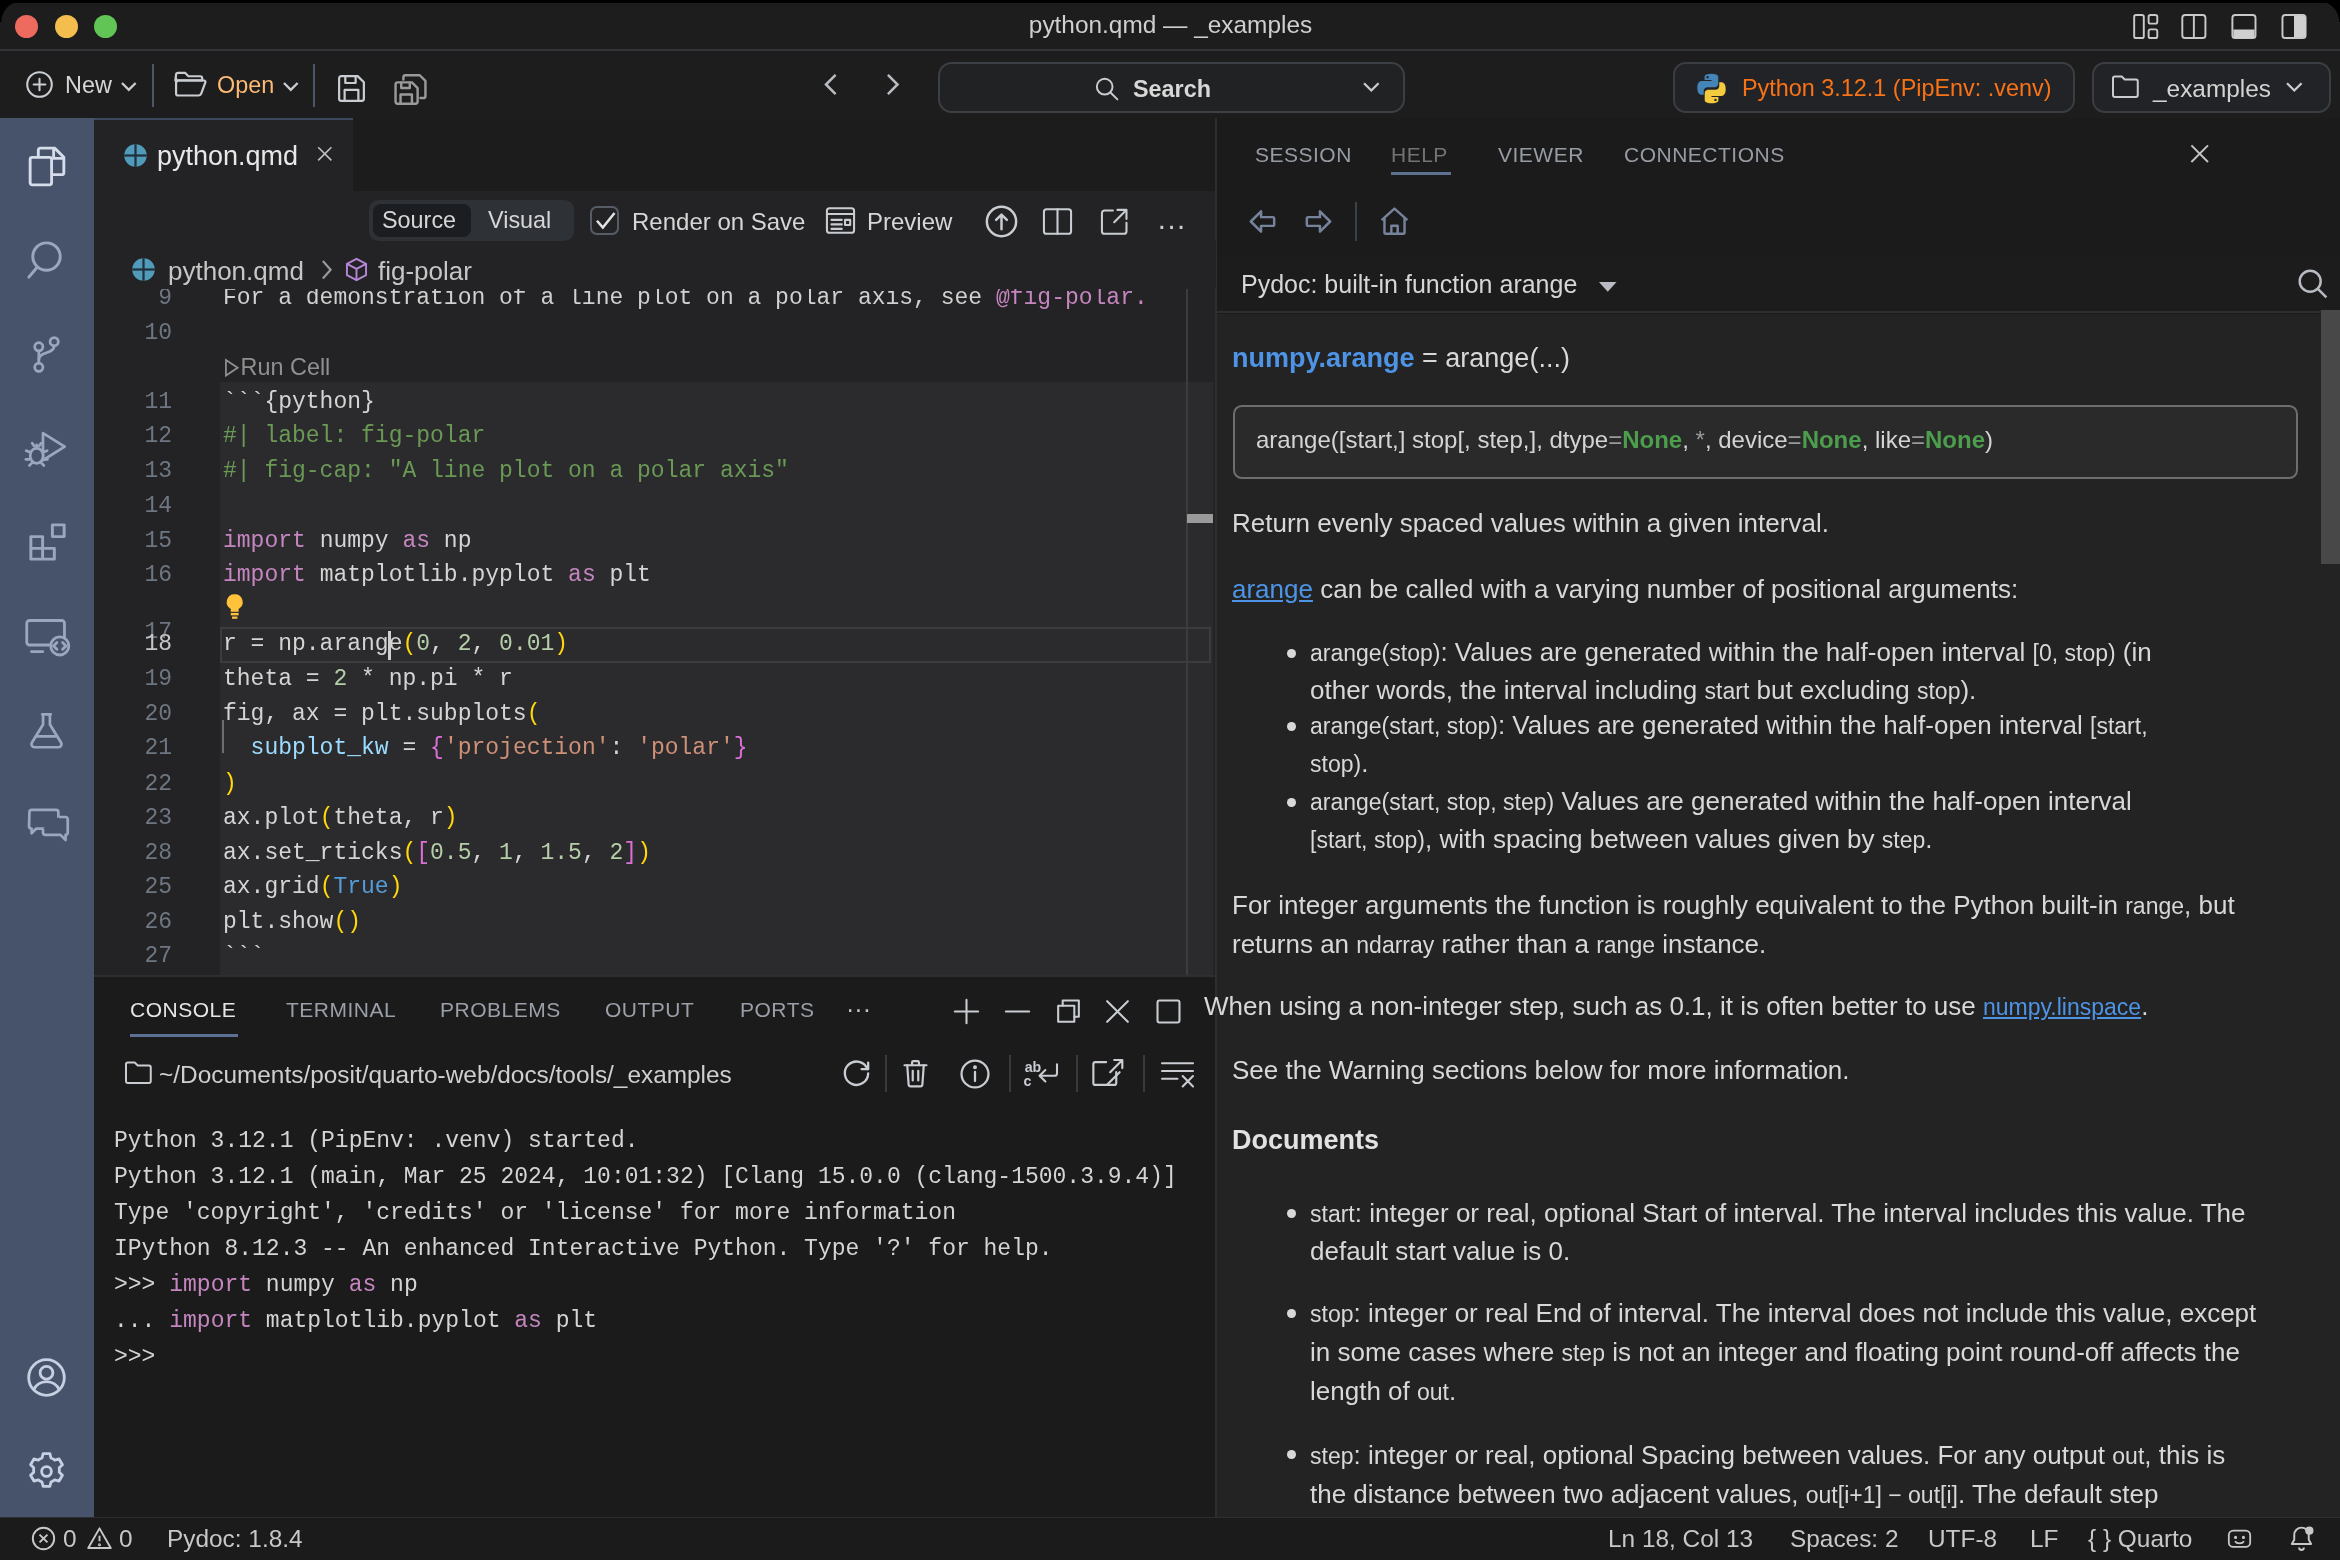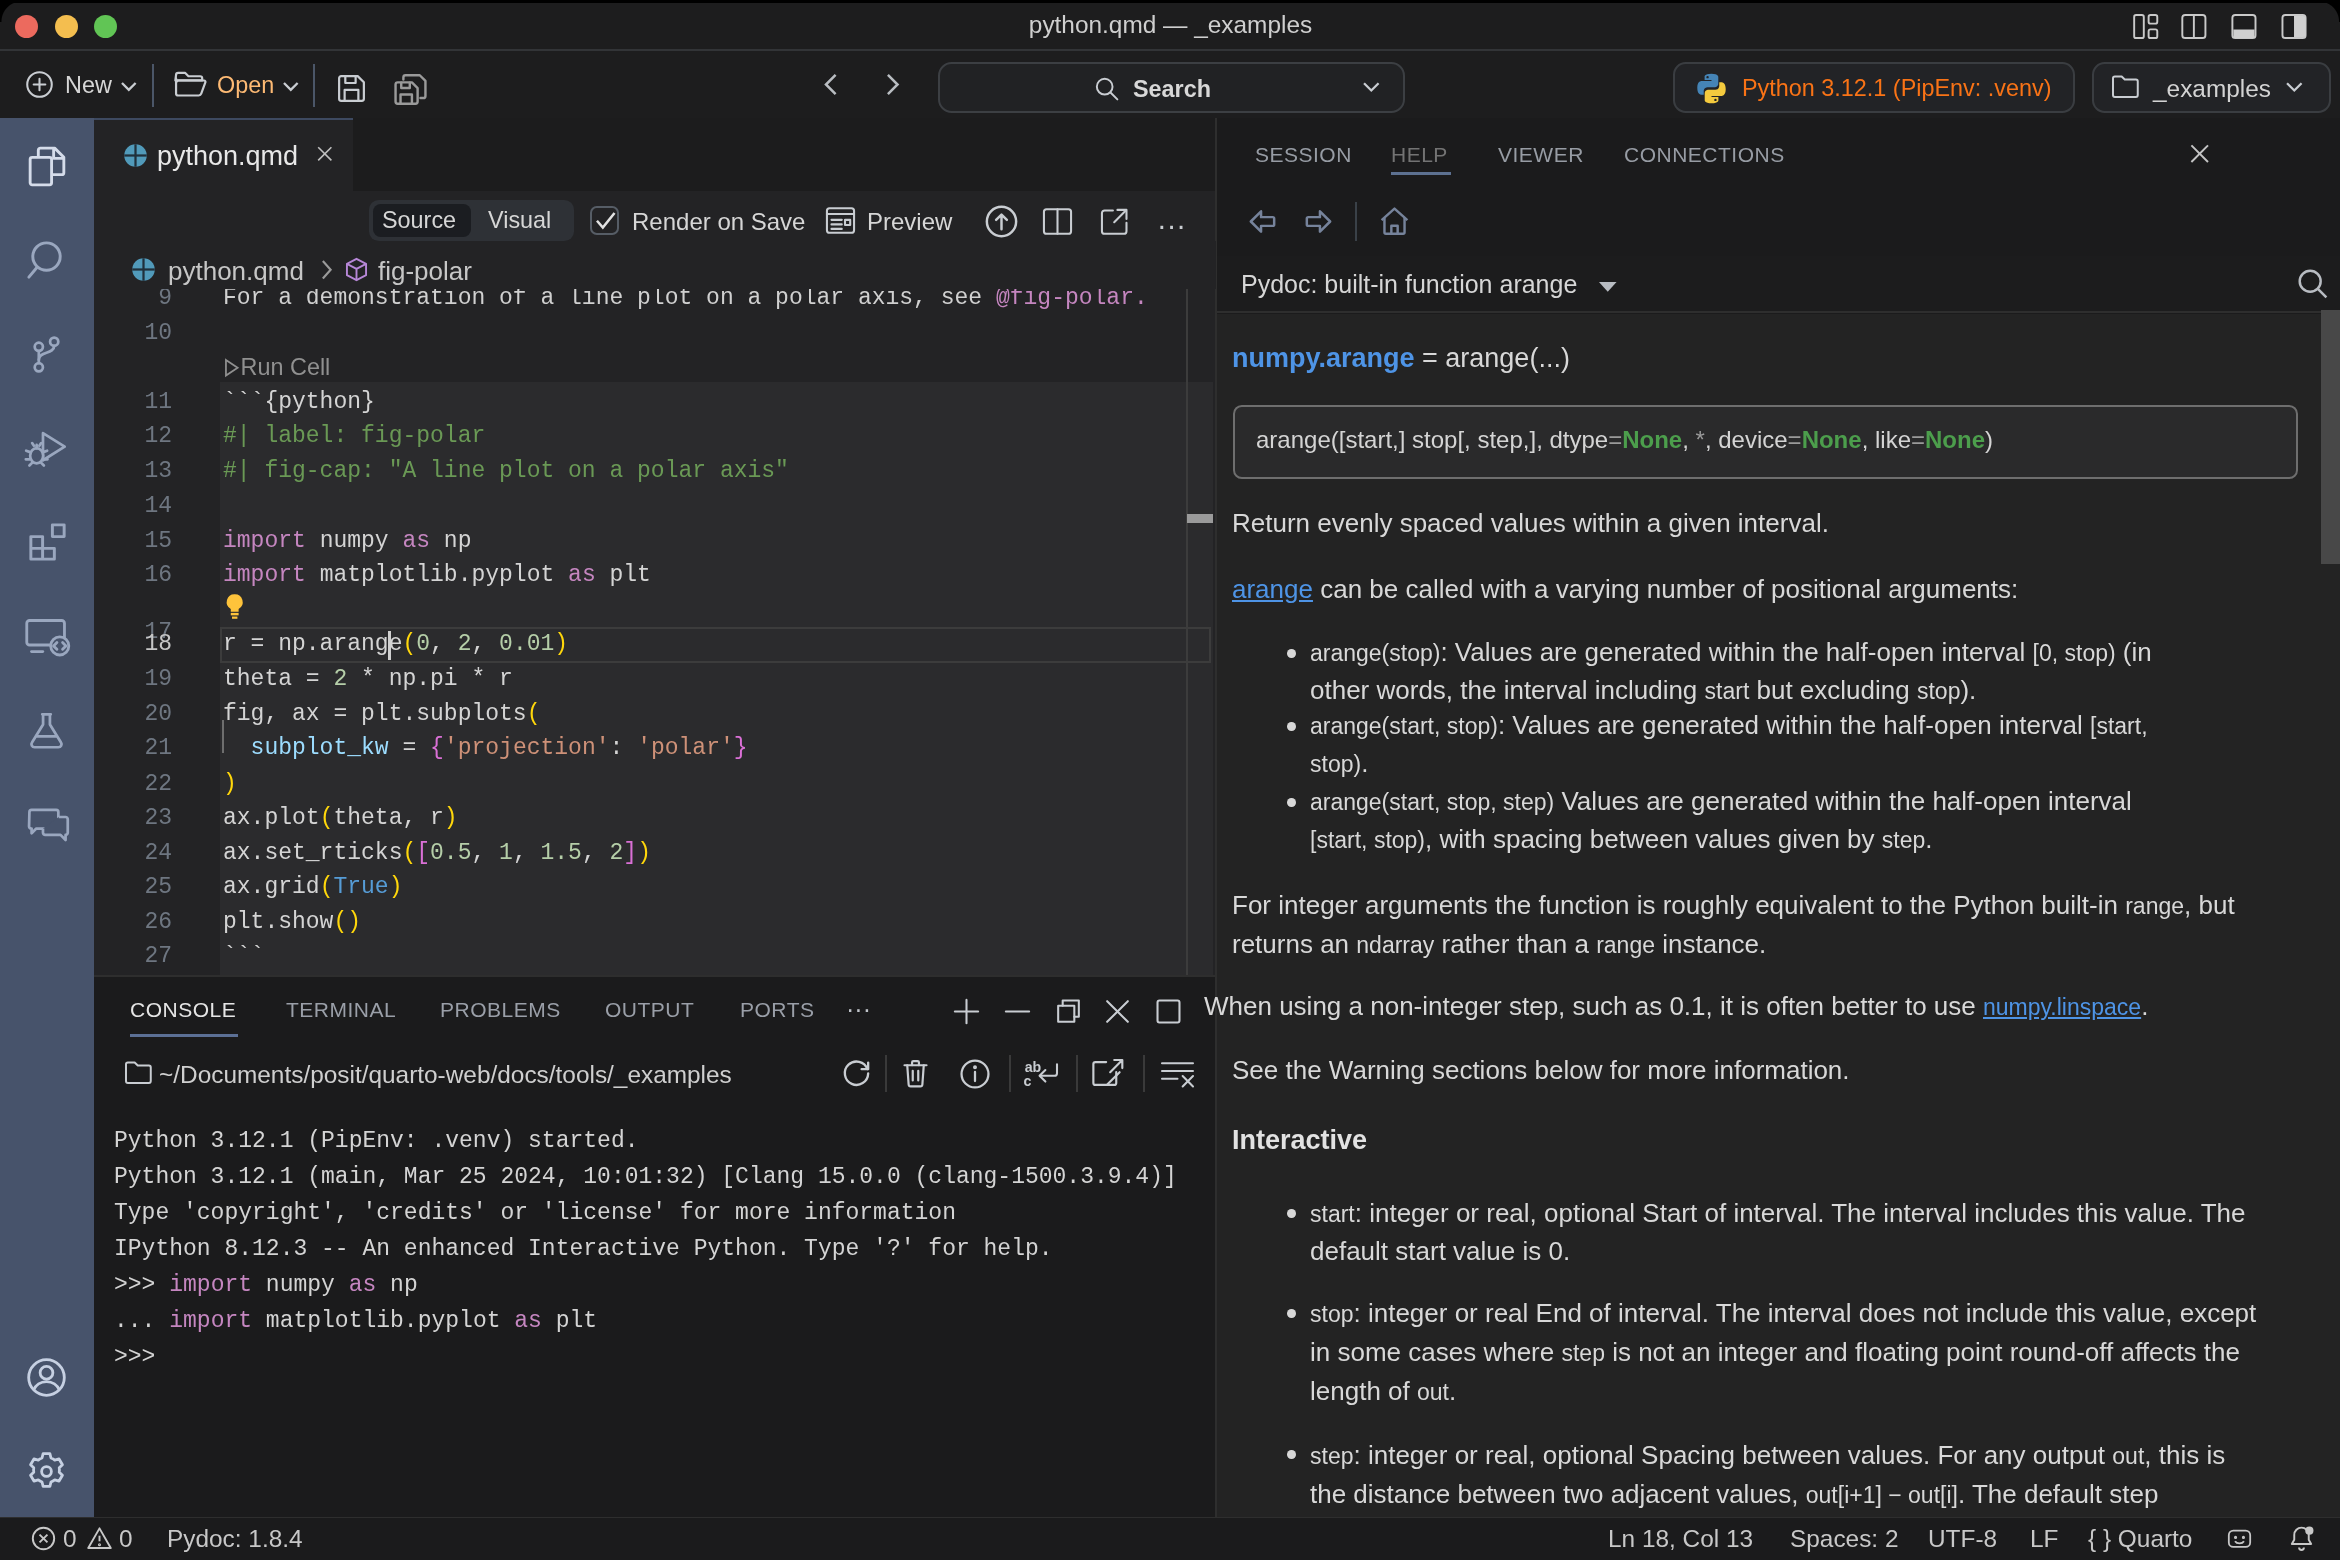--- a/index.html
+++ b/index.html
@@ -343,21 +343,21 @@
 <div class="gut" style="top:489px">14</div>
 <div class="gut" style="top:524px">15</div>
 <div class="gut" style="top:558px">16</div>
 <div class="gut" style="top:615px">17</div>
 <div class="gut" style="top:627px;color:#c6c6c6">18</div>
 <div class="gut" style="top:662px">19</div>
 <div class="gut" style="top:697px">20</div>
 <div class="gut" style="top:731px">21</div>
 <div class="gut" style="top:767px">22</div>
 <div class="gut" style="top:801px">23</div>
-<div class="gut" style="top:836px">24</div>
+<div class="gut" style="top:836px">28</div>
 <div class="gut" style="top:870px">25</div>
 <div class="gut" style="top:905px">26</div>
 <div class="gut" style="top:939px">27</div>
 <div class="cl" style="top:281px"><span style="color:#d0d0d0">For a demonstration of a line plot on a polar axis, see </span><span class="kw">@fig-polar.</span></div>
 <div class="cl" style="top:350px;font-family:'Liberation Sans',sans-serif;font-size:23.4px;color:#909090"><svg style="display:inline-block;vertical-align:-2.9px" width="17.6" height="19.5" viewBox="0 0 18 20">
       <path d="M3 2 L15 10 L3 18 z" fill="none" stroke="#909090" stroke-width="1.8"></path>
     </svg>Run Cell</div>
 <div class="cl" style="top:385px">```{python}</div>
 <div class="cl" style="top:419px"><span class="cmt">#| label: fig-polar</span></div>
 <div class="cl" style="top:454px"><span class="cmt">#| fig-cap: "A line plot on a polar axis"</span></div>
@@ -578,21 +578,21 @@
 <style>.bdot{position:absolute;width:8.8px;height:8.8px;border-radius:50%;background:#d8d8d8}</style>
 <div class="bdot" style="left:1287px;top:649px"></div>
 <div class="hbody" style="left:1310px;top:634px;line-height:37px"><span class="hmono">arange(stop)</span>: Values are generated within the half-open interval <span class="hmono">[0, stop)</span> (in<br>other words, the interval including <span class="hmono">start</span> but excluding <span class="hmono">stop</span>).</div>
 <div class="bdot" style="left:1287px;top:722px"></div>
 <div class="hbody" style="left:1310px;top:707px;line-height:37px"><span class="hmono">arange(start, stop)</span>: Values are generated within the half-open interval <span class="hmono">[start,</span><br><span class="hmono">stop)</span>.</div>
 <div class="bdot" style="left:1287px;top:798px"></div>
 <div class="hbody" style="left:1310px;top:783px;line-height:37px"><span class="hmono">arange(start, stop, step)</span> Values are generated within the half-open interval<br><span class="hmono">[start, stop)</span>, with spacing between values given by <span class="hmono">step</span>.</div>
 <div class="hbody" style="left:1232px;top:886px;line-height:38px">For integer arguments the function is roughly equivalent to the Python built-in <span class="hmono">range</span>, but<br>returns an <span class="hmono">ndarray</span> rather than a <span class="hmono">range</span> instance.</div>
 <div class="hbody" style="left:1204px;top:991px">When using a non-integer step, such as 0.1, it is often better to use <span class="blue hmono" style="text-decoration:underline;font-size:23px">numpy.linspace</span>.</div>
 <div class="hbody" style="left:1232px;top:1055px">See the Warning sections below for more information.</div>
-<div class="hbody" style="left:1232px;top:1125px;font-size:27px;font-weight:bold;color:#e2e2e2">Interactive</div>
+<div class="hbody" style="left:1232px;top:1125px;font-size:27px;font-weight:bold;color:#e2e2e2">Documents</div>
 <div class="bdot" style="left:1287px;top:1209px"></div>
 <div class="hbody" style="left:1310px;top:1195px;line-height:37px"><span class="hmono">start</span>: integer or real, optional Start of interval. The interval includes this value. The<br>default start value is 0.</div>
 <div class="bdot" style="left:1287px;top:1309px"></div>
 <div class="hbody" style="left:1310px;top:1294px;line-height:38px"><span class="hmono">stop</span>: integer or real End of interval. The interval does not include this value, except<br>in some cases where <span class="hmono">step</span> is not an integer and floating point round-off affects the<br>length of <span class="hmono">out</span>.</div>
 <div class="bdot" style="left:1287px;top:1450px"></div>
 <div class="hbody" style="left:1310px;top:1436px;line-height:38px"><span class="hmono">step</span>: integer or real, optional Spacing between values. For any output <span class="hmono">out</span>, this is<br>the distance between two adjacent values, <span class="hmono">out[i+1] − out[i]</span>. The default step</div>
 <div class="r" style="left:2321px;top:310px;width:19.5px;height:254px;background:#484848"></div>
 
 <div class="r" id="statusbar" style="left:0;top:1517px;width:2341px;height:43px;background:#1b1b1c;border-top:1px solid #2e2e2e"></div>
 <style>.st{position:absolute;top:1523px;height:31px;line-height:31px;font-size:24.4px;color:#c8c8c8}</style>

